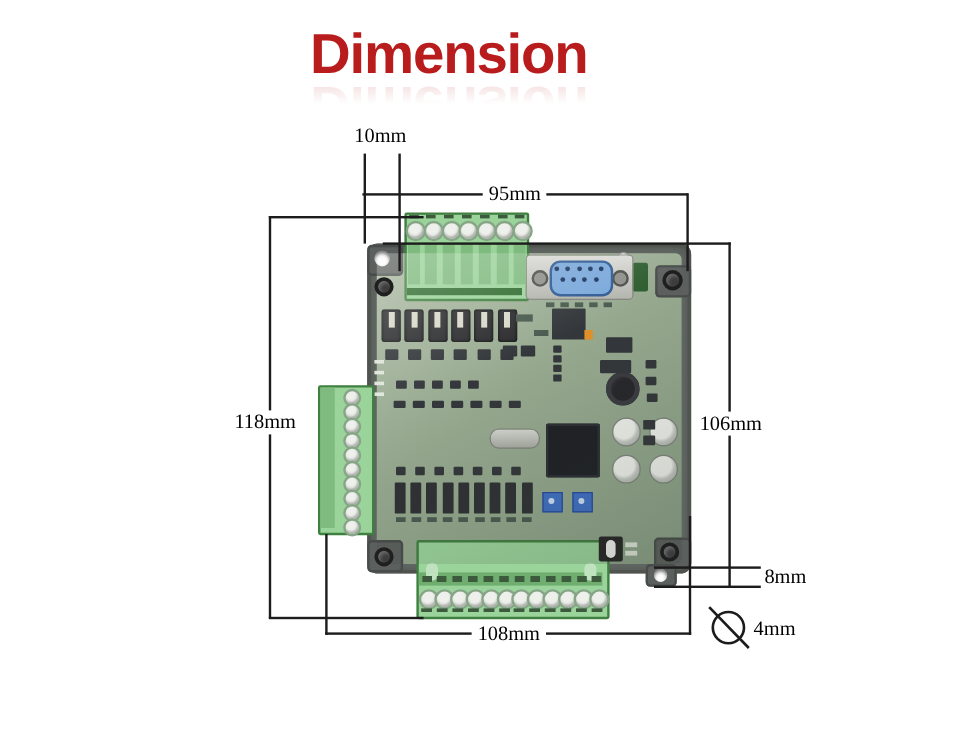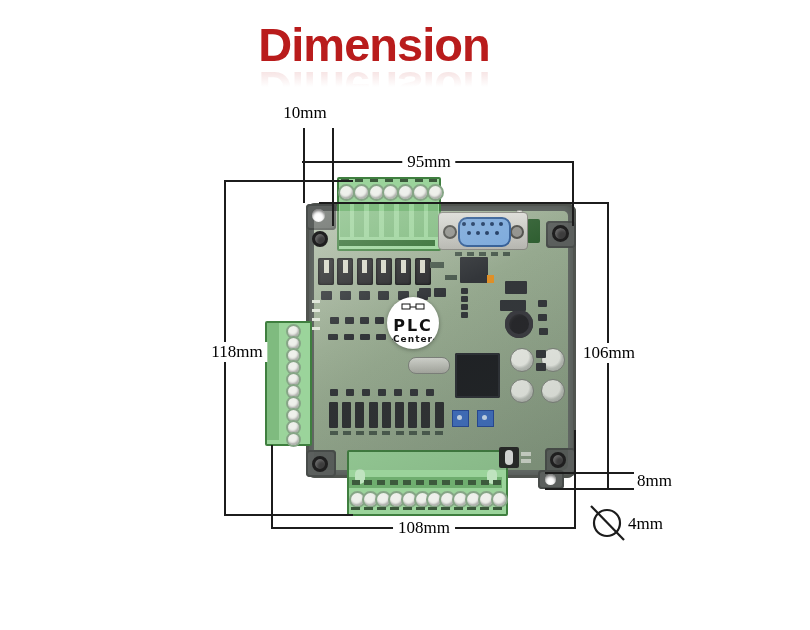--- a/index.html
+++ b/index.html
@@ -126,48 +126,39 @@
   <div class="a cap" style="left:541px;top:379px;width:22px;height:22px"></div>
   <div class="a trimpot" style="left:452px;top:410px;width:15px;height:15px"></div>
   <div class="a tp-dot" style="left:457px;top:415px;width:5px;height:5px"></div>
   <div class="a trimpot" style="left:477px;top:410px;width:15px;height:15px"></div>
   <div class="a tp-dot" style="left:482px;top:415px;width:5px;height:5px"></div>
   <div class="a sw-body" style="left:499px;top:447px;width:20px;height:21px"></div>
   <div class="a sw-pill" style="left:505px;top:450px;width:8px;height:15px"></div>
 
   <div class="a glaze" style="left:314px;top:211px;width:254px;height:259px"></div>
 
-  <div class="a logo" style="left:387px;top:297px;width:52px;height:52px">
-    <svg width="24" height="8" viewBox="0 0 24 8" style="margin-top:4px">
-      <rect x="1" y="1" width="8" height="5" fill="none" stroke="#111" stroke-width="1"></rect>
-      <rect x="15" y="1" width="8" height="5" fill="none" stroke="#111" stroke-width="1"></rect>
-      <line x1="9" y1="4" x2="15" y2="4" stroke="#111" stroke-width="1"></line>
-    </svg>
-    <div class="logo-l1">PLC</div>
-    <div class="logo-l2">Center</div>
-  </div>
 
   <div class="a dl dimlayer" style="left:303px;top:128px;width:2px;height:75px"></div>
   <div class="a dl dimlayer" style="left:332px;top:128px;width:2px;height:98px"></div>
   <div class="a dl dimlayer" style="left:302px;top:161px;width:271px;height:2px"></div>
   <div class="a dl dimlayer" style="left:572px;top:161px;width:2px;height:65px"></div>
   <div class="a dl dimlayer" style="left:224px;top:180px;width:2px;height:335px"></div>
   <div class="a dl dimlayer" style="left:224px;top:180px;width:129px;height:2px"></div>
   <div class="a dl dimlayer" style="left:224px;top:514px;width:129px;height:2px"></div>
   <div class="a dl dimlayer" style="left:607px;top:202px;width:2px;height:288px"></div>
   <div class="a dl dimlayer" style="left:319px;top:202px;width:290px;height:2px"></div>
   <div class="a dl dimlayer" style="left:545px;top:472px;width:89px;height:2px"></div>
   <div class="a dl dimlayer" style="left:545px;top:488px;width:89px;height:2px"></div>
   <div class="a dl dimlayer" style="left:271px;top:445px;width:2px;height:84px"></div>
   <div class="a dl dimlayer" style="left:574px;top:430px;width:2px;height:99px"></div>
   <div class="a dl dimlayer" style="left:271px;top:527px;width:305px;height:2px"></div>
 
-  <div class="a dim-label ctrx" style="left:305px;top:103px">10mm</div>
+  <div class="a dim-label ctrx" style="left:317px;top:103px">10mm</div>
   <div class="a dim-label bg-white ctr" style="left:429px;top:162px">95mm</div>
-  <div class="a dim-label bg-white ctr" style="left:237px;top:352px">118mm</div>
+  <div class="a dim-label bg-white ctr" style="left:221px;top:352px">118mm</div>
   <div class="a dim-label bg-white ctr" style="left:609px;top:353px">106mm</div>
   <div class="a dim-label" style="left:637px;top:471px">8mm</div>
   <div class="a dim-label bg-white ctr" style="left:424px;top:528px">108mm</div>
   <div class="a dim-label" style="left:628px;top:514px">4mm</div>
 
   <svg class="a dimlayer" style="left:588px;top:503px" width="40" height="40" viewBox="0 0 40 40">
     <circle cx="19" cy="20" r="13" fill="none" stroke="#1c1c1c" stroke-width="2.2"></circle>
     <line x1="3" y1="3" x2="36" y2="37" stroke="#1c1c1c" stroke-width="2.2"></line>
   </svg>
 

